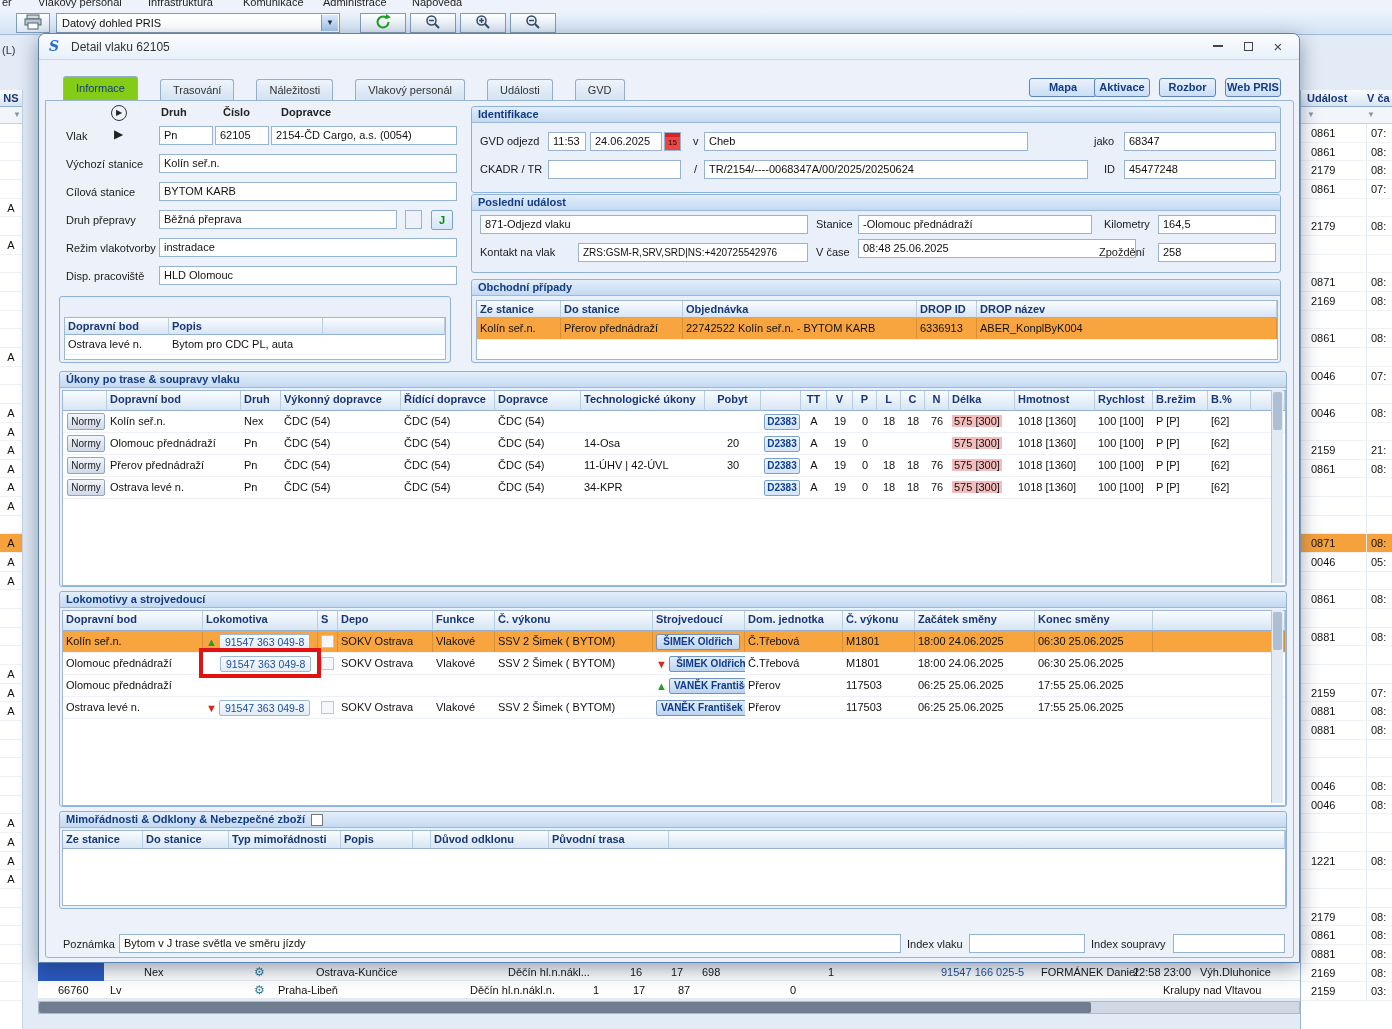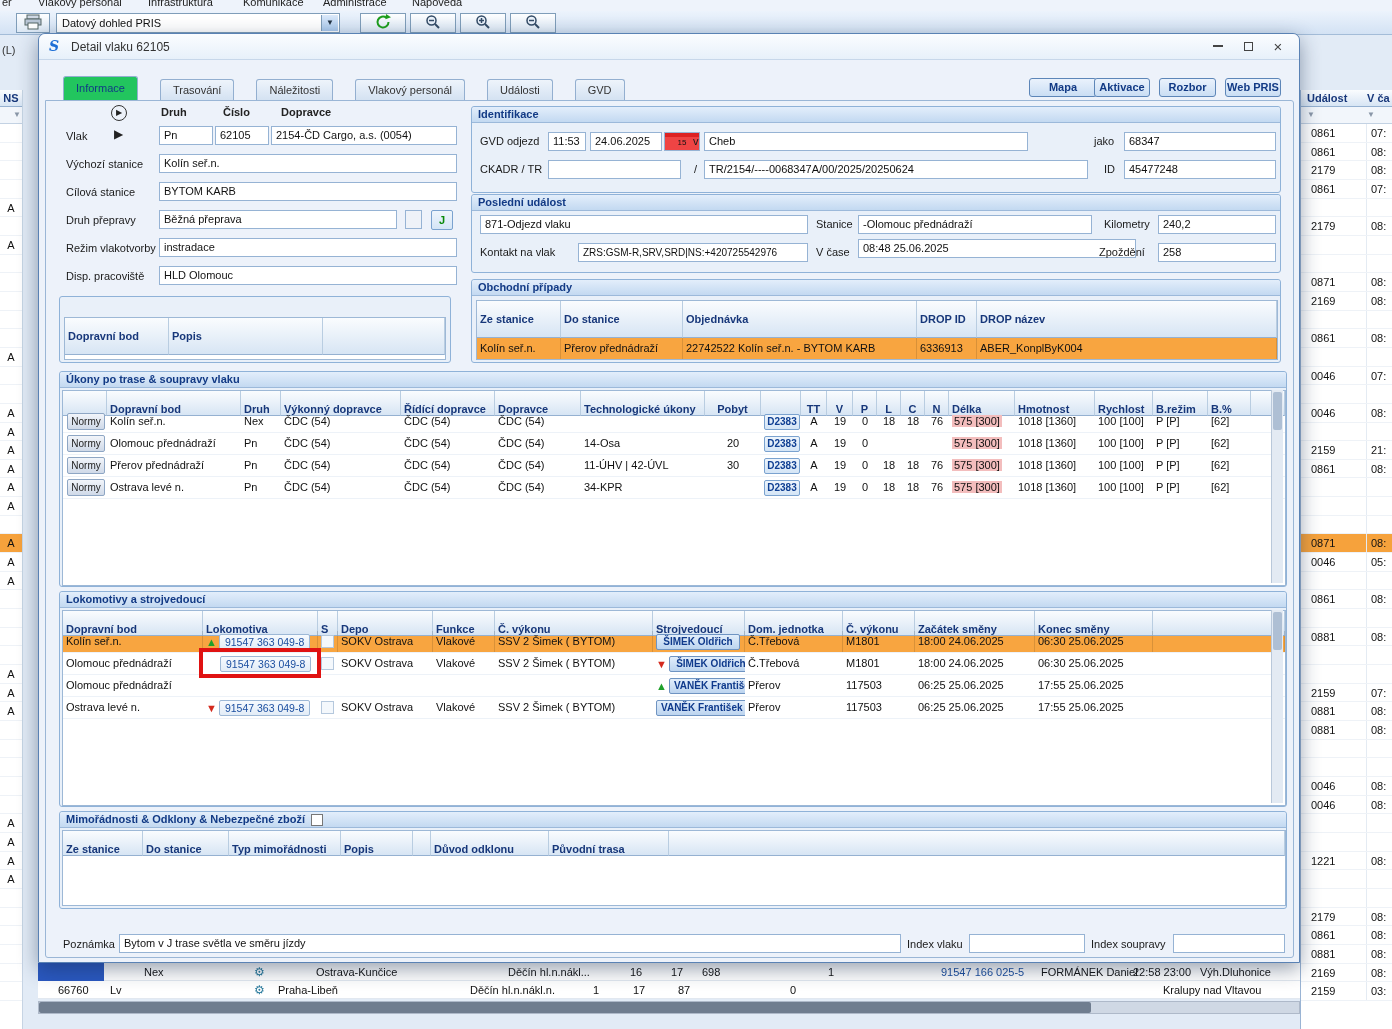--- a/index.html
+++ b/index.html
@@ -36,34 +36,34 @@
 .titlebar{position:absolute;left:0;top:0;width:100%;height:26px;background:linear-gradient(#fbfdff,#e7f0fa);border-bottom:1px solid #c7d7ea;border-radius:7px 7px 0 0}
 .app-ico{position:absolute;left:10px;top:4px;color:#1e6fd6;font-weight:bold;font-style:italic;font-family:"DejaVu Serif",serif;font-size:14px}
 .dtitle{position:absolute;left:32px;top:6px;font-size:12px;color:#333}
 .winbtns{position:absolute;right:6px;top:2px;display:flex}
 .wb{width:30px;height:20px;display:inline-flex;align-items:center;justify-content:center;color:#444}
 .minbar{display:inline-block;width:10px;height:2px;background:#444}
 .maxbox{display:inline-block;width:9px;height:9px;border:1px solid #444}
 .wb.close{font-size:15px}
 .tabs{position:absolute;left:24px;top:42px;height:24px;display:flex;gap:22px}
 .tab{height:21px;margin-top:3px;padding:0 12px;line-height:20px;background:linear-gradient(#eef4fb,#d4e2f2);border:1px solid #93afd0;border-bottom:none;border-radius:3px 3px 0 0;color:#333;white-space:nowrap}
-.tab.active{height:24px;margin-top:0;line-height:23px;background:#22c55e;color:#123a85}
+.tab.active{height:24px;margin-top:0;line-height:23px;background:#84cc16;color:#123a85}
 .act-btn{position:absolute;top:44px;height:19px;border:1px solid #5d86b8;background:linear-gradient(#eaf2fc,#cadef4);border-radius:3px;color:#123a85;font-weight:bold;text-align:center;line-height:17px;font-size:11px}
 .content-frame{position:absolute;left:6px;top:66px;width:1249px;height:858px;border:1px solid #9ab6d6;border-radius:0 3px 3px 3px;background:transparent}
 
 .lbl{position:absolute;line-height:18px;color:#1a1a1a;white-space:nowrap}
 .fld{position:absolute;background:#fff;border:1px solid #96b3d4;height:19px;line-height:17px;padding:0 4px;white-space:nowrap;overflow:hidden}
 .shead{position:absolute;font-size:11px;color:#222}
 
 .grp{position:absolute;border:1px solid #8fb2d8;background:#e9f0f9;border-radius:3px}
 .grp-t{height:16px;line-height:15px;background:linear-gradient(#e3eefb,#c3d9f1);border-bottom:1px solid #9cb9da;color:#123a85;font-weight:bold;padding-left:6px;font-size:11px;border-radius:3px 3px 0 0;display:flex;align-items:center;gap:6px}
 .chk{display:inline-block;width:12px;height:12px;background:#fff;border:1px solid #777}
 
 .tbl{position:absolute;background:#fff;border:1px solid #9db8d6;overflow:hidden}
-.th{background:linear-gradient(#fafcfe,#d7e5f4);border-right:1px solid #b9cde1;border-bottom:1px solid #95b1d1;font-weight:bold;color:#17377a;padding:12px 3px;white-space:nowrap;overflow:hidden;font-size:11px}
+.th{background:linear-gradient(#fafcfe,#d7e5f4);border-right:1px solid #b9cde1;border-bottom:1px solid #95b1d1;font-weight:bold;color:#17377a;padding:2px 3px;white-space:nowrap;overflow:hidden;font-size:11px}
 .thead{display:grid}
 .trow{display:grid;height:22px;line-height:21px;border-bottom:1px solid #edf2f8;background:#fff}
 .td{padding:0 3px;overflow:hidden;white-space:nowrap}
 .orange{background:#f8a540}
 .orange .td{border-right:1px solid rgba(0,0,0,.12)}
 .g-ukony{grid-template-columns:44px 134px 40px 120px 94px 86px 124px 56px 40px 26px 26px 24px 24px 24px 24px 66px 80px 58px 55px 43px 1fr}
 .g-ukony .th:nth-child(n+10):nth-child(-n+15),.g-ukony .td:nth-child(n+10):nth-child(-n+15),.g-ukony .th:nth-child(8),.g-ukony .td:nth-child(8){text-align:center}
 .g-loko{grid-template-columns:140px 115px 20px 95px 62px 158px 92px 98px 72px 120px 118px 1fr}
 .g-pozn{grid-template-columns:104px 154px 1fr}
 .g-obch{grid-template-columns:84px 122px 234px 60px 1fr}
@@ -76,21 +76,21 @@
 .arr{font-size:11px;vertical-align:middle;margin-right:2px}
 .up{color:#1fa02a}.dn{color:#d42a1e}
 .sbox{display:inline-block;width:13px;height:13px;background:#f4f8fc;border:1px solid #b5c8dd;margin-top:4px}
 .red-box{position:absolute;border:4px solid #e01212;z-index:9;pointer-events:none}
 .vscroll{position:absolute;right:3px;top:18px;bottom:3px;width:12px;background:#e3eaf3;border-left:1px solid #b9c8da}
 .vthumb{position:absolute;left:1px;top:2px;width:9px;height:38px;background:#aebfd4;border-radius:2px}
 .mini-fld{background:#eef2f8}
 .j-btn{position:absolute;width:22px;height:20px;border:1px solid #7aa2cf;background:linear-gradient(#eef5fc,#d4e5f6);border-radius:2px;color:#0a8a0a;font-weight:bold;text-align:center;line-height:18px}
 .play-circle{position:absolute;width:16px;height:16px;border:1.5px solid #333;border-radius:50%;text-align:center;font-size:8px;line-height:13px;color:#222}
 .play-plain{position:absolute;font-size:12px;color:#222;line-height:14px}
-.cal-btn{position:absolute;width:36px;height:19px;background:#ef4444;border:1px solid #96b3d4}
+.cal-btn{position:absolute;width:17px;height:19px;background:#ef4444;border:1px solid #96b3d4}
 .cal-top{display:block;height:4px;background:#d22}
 .cal-num{display:block;font-size:8px;text-align:center;line-height:11px}
 </style>
 </head>
 <body>
 
 <div class="scr">
 
   <div class="menubar">
     <span style="left:2px">er</span>
@@ -603,21 +603,21 @@
     </div>
 
     <div class="grp" style="left:432px;top:160px;width:810px;height:79px">
       <div class="grp-t">
           <span>Poslední událost</span>
         </div>
       <span class="fld" style="left:8px;top:20px;width:328px">871-Odjezd vlaku</span>
       <span class="lbl" style="left:344px;top:20px">Stanice</span>
       <span class="fld" style="left:386px;top:20px;width:234px">-Olomouc přednádraží</span>
       <span class="lbl" style="left:632px;top:20px">Kilometry</span>
-      <span class="fld" style="left:686px;top:20px;width:118px">240,2</span>
+      <span class="fld" style="left:686px;top:20px;width:118px">164,5</span>
       <span class="lbl" style="left:8px;top:48px">Kontakt na vlak</span>
       <span class="fld" style="left:106px;top:48px;width:230px;font-size:10px">ZRS:GSM-R,SRV,SRD|NS:+420725542976</span>
       <span class="lbl" style="left:344px;top:48px">V čase</span>
       <span class="fld" style="left:386px;top:44px;width:278px">08:48 25.06.2025</span>
       <span class="lbl" style="left:627px;top:48px">Zpoždění</span>
       <span class="fld" style="left:686px;top:48px;width:118px">258</span>
     </div>
 
     <div class="grp" style="left:20px;top:262px;width:392px;height:67px">
       <div class="tbl" style="left:4px;top:20px;width:382px;height:43px">

